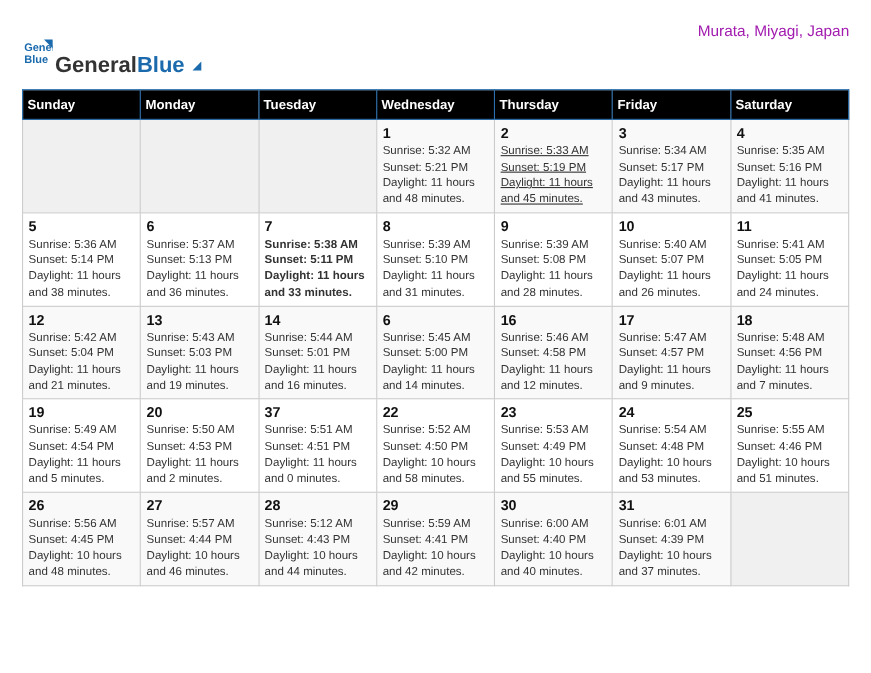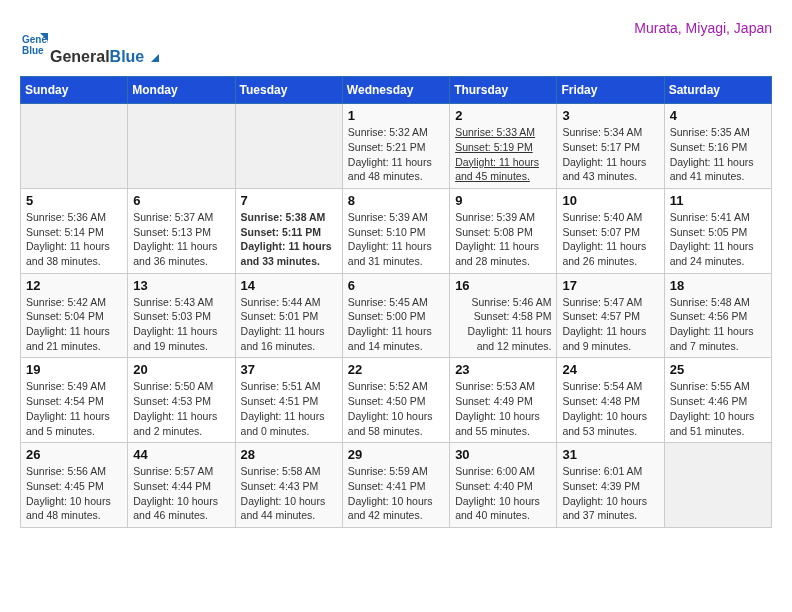--- a/index.html
+++ b/index.html
@@ -36,21 +36,21 @@
     .subtitle {
       font-size: 14px;
       color: #a21caf;
     }
     table {
       width: 100%;
       border-collapse: collapse;
       font-size: 11px;
     }
     thead tr th {
-      background-color: #1d4ed8;
+      background-color: #000000;
       color: #fff;
       padding: 6px 4px;
       text-align: left;
       font-size: 12px;
       font-weight: bold;
       border: 1px solid #2c6fad;
     }
     tbody tr td {
       border: 1px solid #ccc;
       vertical-align: top;
@@ -85,21 +85,21 @@
 
 <div class="header">
   <div class="logo">
     <svg class="logo-icon" viewBox="0 0 28 28">
       <rect x="0" y="0" width="28" height="28" fill="none"></rect>
       <text x="2" y="14" font-size="10" font-weight="bold" fill="#1a6aad">General</text>
       <text x="2" y="25" font-size="10" font-weight="bold" fill="#1a6aad">Blue</text>
       <polygon points="20,4 28,4 28,12" fill="#1a6aad"></polygon>
     </svg>
     <div>
-      <div style="font-size:16px;font-weight:bold;color:#1a6aad;line-height:1.2;margin-top:27px;">
+      <div style="font-size:20px;font-weight:bold;color:#1a6aad;line-height:1.2;margin-top:27px;">
         <span style="color:#333">General</span><span style="color:#1a6aad">Blue</span>
         <span style="display:inline-block;width:0;height:0;border-left:8px solid transparent;border-bottom:8px solid #1a6aad;margin-left:2px;vertical-align:middle;"></span>
       </div>
     </div>
   </div>
   <div class="title-block">
     <div class="subtitle">Murata, Miyagi, Japan</div>
   </div>
 </div>
 
@@ -209,21 +209,21 @@
 Daylight: 11 hours and 16 minutes.</div>
         </td>
         <td>
           <div class="day-num">6</div>
           <div class="day-info" style="white-space: pre-line;">Sunrise: 5:45 AM
 Sunset: 5:00 PM
 Daylight: 11 hours and 14 minutes.</div>
         </td>
         <td>
           <div class="day-num">16</div>
-          <div class="day-info" style="white-space: pre-line; text-align: right;">Sunrise: 5:46 AM
+          <div class="day-info" style="white-space: pre-line;">Sunrise: 5:46 AM
 Sunset: 4:58 PM
 Daylight: 11 hours and 12 minutes.</div>
         </td>
         <td>
           <div class="day-num">17</div>
           <div class="day-info" style="white-space: pre-line;">Sunrise: 5:47 AM
 Sunset: 4:57 PM
 Daylight: 11 hours and 9 minutes.</div>
         </td>
         <td>
@@ -278,28 +278,28 @@
         </td>
       </tr>
       <tr>
         <td>
           <div class="day-num">26</div>
           <div class="day-info" style="white-space: pre-line;">Sunrise: 5:56 AM
 Sunset: 4:45 PM
 Daylight: 10 hours and 48 minutes.</div>
         </td>
         <td>
-          <div class="day-num">44</div>
+          <div class="day-num">27</div>
           <div class="day-info" style="white-space: pre-line;">Sunrise: 5:57 AM
 Sunset: 4:44 PM
 Daylight: 10 hours and 46 minutes.</div>
         </td>
         <td>
           <div class="day-num">28</div>
-          <div class="day-info" style="white-space: pre-line;">Sunrise: 5:58 AM
+          <div class="day-info" style="white-space: pre-line;">Sunrise: 5:12 AM
 Sunset: 4:43 PM
 Daylight: 10 hours and 44 minutes.</div>
         </td>
         <td>
           <div class="day-num">29</div>
           <div class="day-info" style="white-space: pre-line;">Sunrise: 5:59 AM
 Sunset: 4:41 PM
 Daylight: 10 hours and 42 minutes.</div>
         </td>
         <td>

